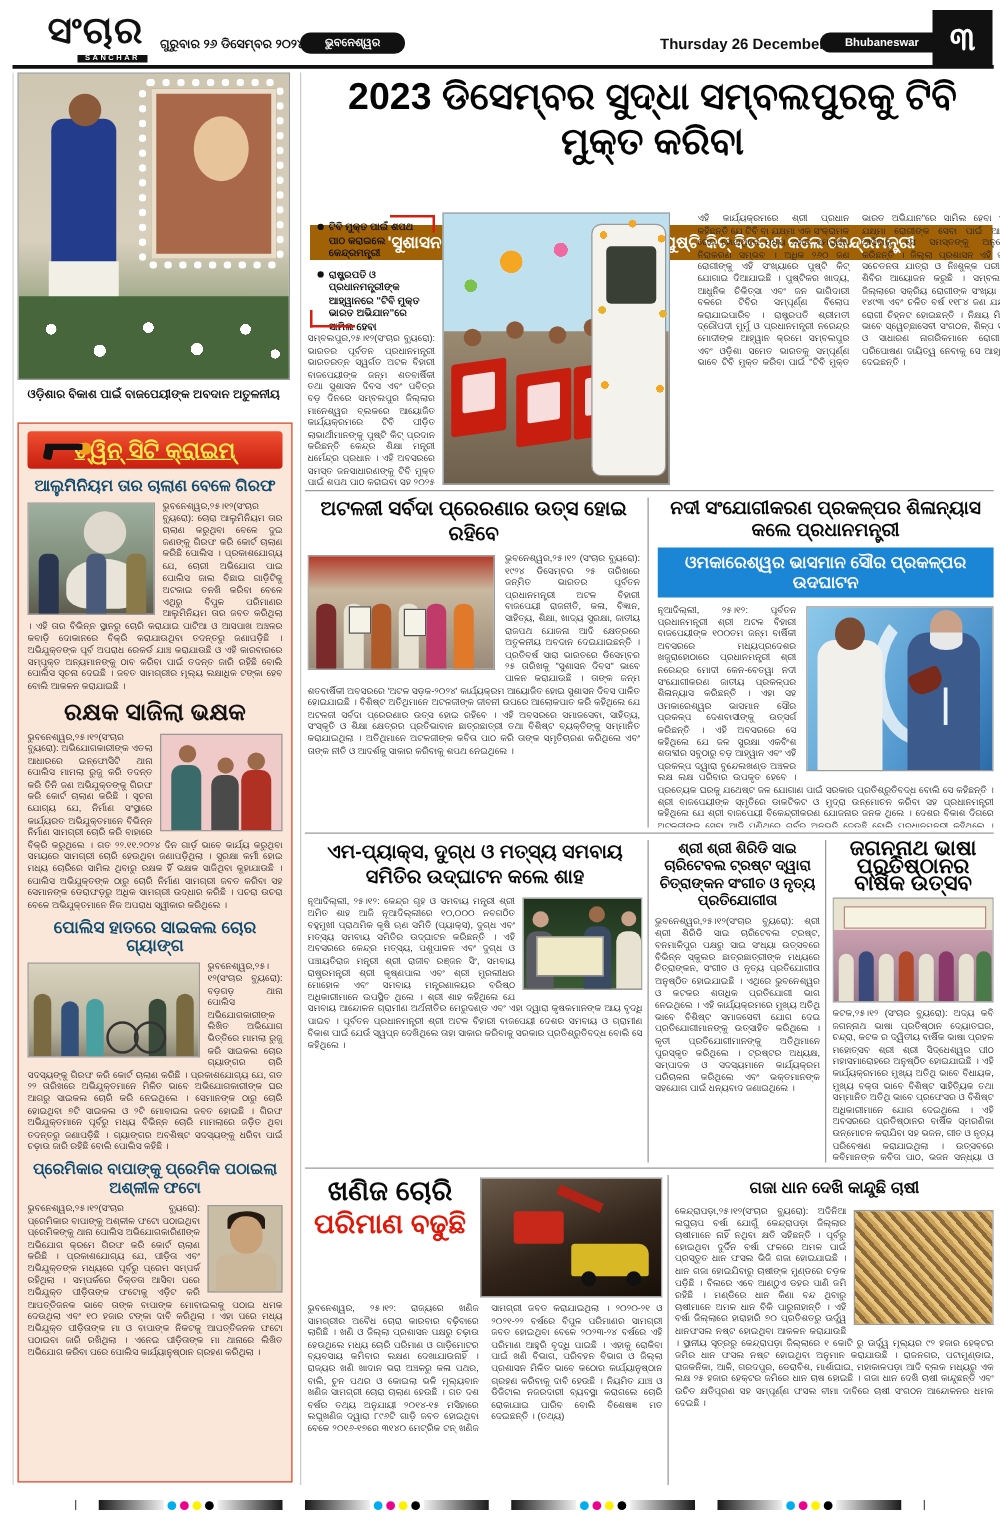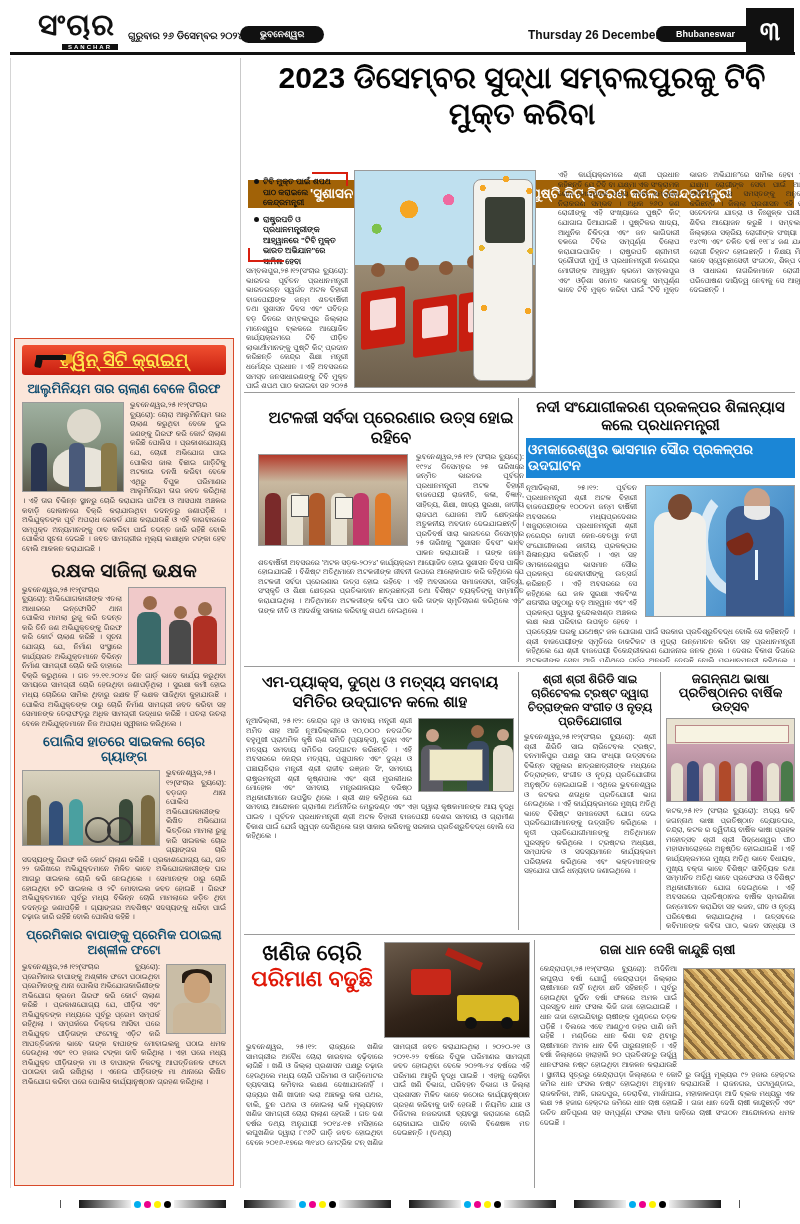--- a/index.html
+++ b/index.html
@@ -93,21 +93,21 @@
                 radial-gradient(circle 5px at 90% 12%,#f5a623 60%,transparent 62%),
                 radial-gradient(circle 5px at 8% 50%,#e8b32a 60%,transparent 62%),
                 radial-gradient(circle 5px at 92% 52%,#e8b32a 60%,transparent 62%),
                 radial-gradient(circle 5px at 12% 90%,#f5a623 60%,transparent 62%),
                 radial-gradient(circle 5px at 88% 92%,#f5a623 60%,transparent 62%);}
   .lp-head{position:absolute;width:14px;height:14px;border-radius:50%;background:#8a5a3a;}
   .lead-colB{position:absolute;left:312px;top:0;width:253px;height:218px;column-count:2;column-gap:10px;overflow:hidden;}
   
   .band{position:absolute;overflow:hidden;}
   .b-h{font-size:16px;font-weight:bold;color:#0a0a0a;text-align:center;line-height:20px;margin-bottom:4px;}
-  .bluebar{background:#1b86d6;color:#fff;font-size:13.5px;font-weight:bold;padding:4px 2px;margin:0 0 5px;}
+  .bluebar{background:#1b86d6;color:#fff;font-size:13.5px;font-weight:bold;text-align:center;padding:4px 2px;margin:0 0 5px;}
   .award-ph{float:left;width:150px;height:92px;margin:2px 8px 2px 0;background:linear-gradient(180deg,#b33a2a 0%,#c9b9a0 30%,#9a8a78 100%);}
   .aw-fig{position:absolute;bottom:0;width:16px;height:52px;border-radius:7px 7px 0 0;}
   .aw-frame{position:absolute;width:16px;height:20px;background:#f5f2e8;border:1px solid #555;}
   .modi-ph{float:right;width:150px;height:132px;margin:2px 0 4px 8px;background:linear-gradient(120deg,#8cc8ea 0%,#4d93cc 70%,#2a6aa8 100%);}
   .md-swirl{position:absolute;left:52px;top:0;width:56px;height:90px;border-radius:50%;border:10px solid rgba(255,255,255,.75);border-top-color:transparent;}
   .md-man1{position:absolute;left:8px;bottom:0;width:52px;height:104px;background:#f2f0ea;border-radius:14px 14px 0 0;}
   .md-h1{position:absolute;left:22px;bottom:96px;width:24px;height:26px;border-radius:50%;background:#7a4a32;}
   .md-modi{position:absolute;right:10px;bottom:0;width:58px;height:110px;background:#3c5a8c;border-radius:16px 16px 0 0;}
   .md-h2{position:absolute;right:24px;bottom:100px;width:26px;height:28px;border-radius:50%;background:#caa28a;}
   .md-beard{position:absolute;right:24px;bottom:96px;width:26px;height:14px;border-radius:0 0 50% 50%;background:#e8e8e8;}
@@ -148,20 +148,32 @@
     <span class="pill pill-od">ଭୁବନେଶ୍ୱର</span>
     <div class="hd-en">Thursday 26 December 2024</div>
     <span class="pill pill-en">Bhubaneswar</span>
     <div class="pagenum">୩</div>
   </div>
   <div class="hdr-rule"></div>
   <div class="lvline"></div>
   <div class="vline"></div>
 
   <aside class="rail">
+    <div class="tribute">
+      <div class="ph">
+        <div class="t-garl"></div>
+        <div class="t-port"></div>
+        <div class="t-face"></div>
+        <div class="t-man"></div>
+        <div class="t-head"></div>
+        <div class="t-dhoti"></div>
+        <div class="t-flow"></div>
+      </div>
+      <div class="t-cap">ଓଡ଼ିଶାର ବିକାଶ ପାଇଁ ବାଜପେୟୀଙ୍କ ଅବଦାନ ଅତୁଳନୀୟ</div>
+    </div>
 
     <div class="crimebox">
       <div class="cbanner">
         <svg class="gun" viewBox="0 0 46 16">
           <circle cx="40" cy="7" r="5" fill="#f0a020"></circle>
           <rect x="8" y="3" width="30" height="5" rx="1" fill="#111"></rect>
           <rect x="8" y="6" width="7" height="9" rx="2" fill="#111" transform="rotate(12 8 6)"></rect>
         </svg>
         <span>ଟ୍ୱିନ୍ ସିଟି କ୍ରାଇମ୍</span>
       </div>
@@ -248,21 +260,21 @@
           <i></i>
         </div>
       <div class="lp-van"></div>
       <div class="lp-shield"></div>
       <div class="lp-garl"></div>
     </div>
     <div class="lead-colB body-t">ଏହି କାର୍ଯ୍ୟକ୍ରମରେ ଶ୍ରୀ ପ୍ରଧାନ କହିଛନ୍ତି ଯେ ଟିବି ବା ଯକ୍ଷ୍ମା ଏକ ସଂକ୍ରାମକ ରୋଗ ହୋଇଥିଲେ ମଧ୍ୟ ଏହାର ସମ୍ପୂର୍ଣ୍ଣ ନିରାକରଣ ସମ୍ଭବ । ଅଧିକ ୨୬୦ ଜଣ ରୋଗୀଙ୍କୁ ଏହି ସଂଖ୍ୟାରେ ପୁଷ୍ଟି କିଟ୍ ଯୋଗାଇ ଦିଆଯାଇଛି । ପୁଷ୍ଟିକର ଖାଦ୍ୟ, ଆଧୁନିକ ଚିକିତ୍ସା ଏବଂ ଜନ ଭାଗିଦାରୀ ବଳରେ ଟିବିର ସମ୍ପୂର୍ଣ୍ଣ ବିଲୋପ କରାଯାଇପାରିବ । ରାଷ୍ଟ୍ରପତି ଶ୍ରୀମତୀ ଦ୍ରୌପଦୀ ମୁର୍ମୁ ଓ ପ୍ରଧାନମନ୍ତ୍ରୀ ନରେନ୍ଦ୍ର ମୋଦୀଙ୍କ ଆହ୍ୱାନ କ୍ରମେ ସମ୍ବଲପୁର ଏବଂ ଓଡ଼ିଶା ସମେତ ଭାରତକୁ ସମ୍ପୂର୍ଣ୍ଣ ଭାବେ ଟିବି ମୁକ୍ତ କରିବା ପାଇଁ "ଟିବି ମୁକ୍ତ ଭାରତ ଅଭିଯାନ"ରେ ସାମିଲ ହେବା ଏବଂ ଯକ୍ଷ୍ମା ରୋଗୀଙ୍କ ସେବା ପାଇଁ ଆଗକୁ ଆସିବାକୁ ସେ ସମସ୍ତଙ୍କୁ ଅନୁରୋଧ କରିଛନ୍ତି । ଜିଲ୍ଲା ପ୍ରଶାସନ ଏହି ପାଇଁ ସଚେତନତା ଯାତ୍ରା ଓ ନିଃଶୁଳ୍କ ପରୀକ୍ଷଣ ଶିବିର ଆୟୋଜନ କରୁଛି । ସମ୍ବଲପୁର ଜିଲ୍ଲାରେ ସକ୍ରିୟ ରୋଗୀଙ୍କ ସଂଖ୍ୟା ଅଛି ୧୪୯୩ ଏବଂ ଚଳିତ ବର୍ଷ ୧୧୮୪ ଜଣ ଯକ୍ଷ୍ମା ରୋଗୀ ଚିହ୍ନଟ ହୋଇଛନ୍ତି । ନିକ୍ଷୟ ମିତ୍ର ଭାବେ ସ୍ୱେଚ୍ଛାସେବୀ ସଂଗଠନ, ଶିଳ୍ପ ସଂସ୍ଥା ଓ ସାଧାରଣ ନାଗରିକମାନେ ରୋଗୀଙ୍କ ପରିପୋଷଣ ଦାୟିତ୍ୱ ନେବାକୁ ସେ ଆହ୍ୱାନ ଦେଇଛନ୍ତି ।</div>
   </div>
   <div class="hrule" style="left:244px;top:392px;width:551px;"></div>
 
-  <section class="band" style="left:246px;top:408px;width:266px;height:264px;margin-left:12px;">
+  <section class="band" style="left:246px;top:398px;width:266px;height:264px;">
     <h2 class="b-h">ଅଟଳଜୀ ସର୍ବଦା ପ୍ରେରଣାର ଉତ୍ସ ହୋଇ ରହିବେ</h2>
     <div class="ph award-ph">
       <div class="aw-fig" style="left:6px;background:#7a2a2a;"></div>
       <div class="aw-fig" style="left:28px;background:#e8e2d2;"></div>
       <div class="aw-fig" style="left:50px;background:#b05a2a;"></div>
       <div class="aw-fig" style="left:72px;background:#e8e2d2;"></div>
       <div class="aw-fig" style="left:94px;background:#c03a6a;"></div>
       <div class="aw-fig" style="left:116px;background:#e07a2a;"></div>
       <div class="aw-frame" style="left:32px;top:40px;"></div>
       <div class="aw-frame" style="left:76px;top:42px;"></div>
@@ -300,21 +312,21 @@
     </div>
     <div class="body-t">ନୂଆଦିଲ୍ଲୀ, ୨୫।୧୨: କେନ୍ଦ୍ର ଗୃହ ଓ ସମବାୟ ମନ୍ତ୍ରୀ ଶ୍ରୀ ଅମିତ ଶାହ ଆଜି ନୂଆଦିଲ୍ଲୀରେ ୧୦,୦୦୦ ନବଗଠିତ ବହୁମୁଖୀ ପ୍ରାଥମିକ କୃଷି ଋଣ ସମିତି (ପ୍ୟାକ୍ସ), ଦୁଗ୍ଧ ଏବଂ ମତ୍ସ୍ୟ ସମବାୟ ସମିତିର ଉଦ୍‌ଘାଟନ କରିଛନ୍ତି । ଏହି ଅବସରରେ କେନ୍ଦ୍ର ମତ୍ସ୍ୟ, ପଶୁପାଳନ ଏବଂ ଦୁଗ୍ଧ ଓ ପଞ୍ଚାୟତିରାଜ ମନ୍ତ୍ରୀ ଶ୍ରୀ ରାଜୀବ ରଞ୍ଜନ ସିଂ, ସମବାୟ ରାଷ୍ଟ୍ରମନ୍ତ୍ରୀ ଶ୍ରୀ କୃଷ୍ଣପାଲ ଏବଂ ଶ୍ରୀ ମୁରଲୀଧର ମୋହୋଳ ଏବଂ ସମବାୟ ମନ୍ତ୍ରଣାଳୟର ବରିଷ୍ଠ ଅଧିକାରୀମାନେ ଉପସ୍ଥିତ ଥିଲେ । ଶ୍ରୀ ଶାହ କହିଥିଲେ ଯେ ସମବାୟ ଆନ୍ଦୋଳନ ଗ୍ରାମୀଣ ଅର୍ଥନୀତିର ମେରୁଦଣ୍ଡ ଏବଂ ଏହା ଦ୍ୱାରା କୃଷକମାନଙ୍କ ଆୟ ବୃଦ୍ଧି ପାଇବ । ପୂର୍ବତନ ପ୍ରଧାନମନ୍ତ୍ରୀ ଶ୍ରୀ ଅଟଳ ବିହାରୀ ବାଜପେୟୀ ଦେଶର ସମବାୟ ଓ ଗ୍ରାମୀଣ ବିକାଶ ପାଇଁ ଯେଉଁ ସ୍ୱପ୍ନ ଦେଖିଥିଲେ ତାହା ସାକାର କରିବାକୁ ସରକାର ପ୍ରତିଶ୍ରୁତିବଦ୍ଧ ବୋଲି ସେ କହିଥିଲେ ।</div>
   </section>
   <div class="hrule" style="left:518px;top:672px;width:1px;height:258px;"></div>
   <section class="band" style="left:524px;top:672px;width:132px;height:258px;">
     <h2 class="b-h" style="font-size:11.5px;line-height:14px;">ଶ୍ରୀ ଶ୍ରୀ ଶିରିଡି ସାଇ ଚାରିଟେବଲ ଟ୍ରଷ୍ଟ ଦ୍ୱାରା ଚିତ୍ରାଙ୍କନ ସଂଗୀତ ଓ ନୃତ୍ୟ ପ୍ରତିଯୋଗୀତା</h2>
     <div class="body-t">ଭୁବନେଶ୍ୱର,୨୫।୧୨(ସଂଚାର ବ୍ୟୁରୋ): ଶ୍ରୀ ଶ୍ରୀ ଶିରିଡି ସାଇ ଚାରିଟେବଲ ଟ୍ରଷ୍ଟ, ବନମାଳିପୁର ପକ୍ଷରୁ ସାଇ ସଂଧ୍ୟା ଉତ୍ସବରେ ବିଭିନ୍ନ ସ୍କୁଲର ଛାତ୍ରଛାତ୍ରୀଙ୍କ ମଧ୍ୟରେ ଚିତ୍ରାଙ୍କନ, ସଂଗୀତ ଓ ନୃତ୍ୟ ପ୍ରତିଯୋଗୀତା ଅନୁଷ୍ଠିତ ହୋଇଯାଇଛି । ଏଥିରେ ଭୁବନେଶ୍ୱର ଓ କଟକର ଶତାଧିକ ପ୍ରତିଯୋଗୀ ଭାଗ ନେଇଥିଲେ । ଏହି କାର୍ଯ୍ୟକ୍ରମରେ ମୁଖ୍ୟ ଅତିଥି ଭାବେ ବିଶିଷ୍ଟ ସମାଜସେବୀ ଯୋଗ ଦେଇ ପ୍ରତିଯୋଗୀମାନଙ୍କୁ ଉତ୍ସାହିତ କରିଥିଲେ । କୃତୀ ପ୍ରତିଯୋଗୀମାନଙ୍କୁ ଅତିଥିମାନେ ପୁରସ୍କୃତ କରିଥିଲେ । ଟ୍ରଷ୍ଟର ଅଧ୍ୟକ୍ଷ, ସମ୍ପାଦକ ଓ ସଦସ୍ୟମାନେ କାର୍ଯ୍ୟକ୍ରମ ପରିଚାଳନା କରିଥିଲେ ଏବଂ ଭକ୍ତମାନଙ୍କ ସହଯୋଗ ପାଇଁ ଧନ୍ୟବାଦ ଜଣାଇଥିଲେ ।</div>
   </section>
   <div class="hrule" style="left:660px;top:672px;width:1px;height:258px;"></div>
   <section class="band" style="left:666px;top:672px;width:129px;height:258px;">
-    <h2 class="b-h" style="font-size:13px;line-height:14px;">ଜଗନ୍ନାଥ ଭାଷା ପ୍ରତିଷ୍ଠାନର ବାର୍ଷିକ ଉତ୍ସବ</h2>
+    <h2 class="b-h" style="font-size:17px;line-height:14px;">ଜଗନ୍ନାଥ ଭାଷା ପ୍ରତିଷ୍ଠାନର ବାର୍ଷିକ ଉତ୍ସବ</h2>
     <div class="fest-ph">
       <div class="fs-ban"></div>
       <div class="fig" style="left:4px;width:12px;height:38px;background:#e8e2d2;"></div>
       <div class="fig" style="left:20px;width:12px;height:40px;background:#3a4a7a;"></div>
       <div class="fig" style="left:36px;width:12px;height:38px;background:#e8e2d2;"></div>
       <div class="fig" style="left:52px;width:12px;height:40px;background:#b04a2a;"></div>
       <div class="fig" style="left:68px;width:12px;height:38px;background:#e8e2d2;"></div>
       <div class="fig" style="left:84px;width:12px;height:40px;background:#8a3a6a;"></div>
       <div class="fig" style="left:100px;width:12px;height:38px;background:#e8e2d2;"></div>
       <div class="fig" style="left:114px;width:12px;height:40px;background:#4a7a4a;"></div>

